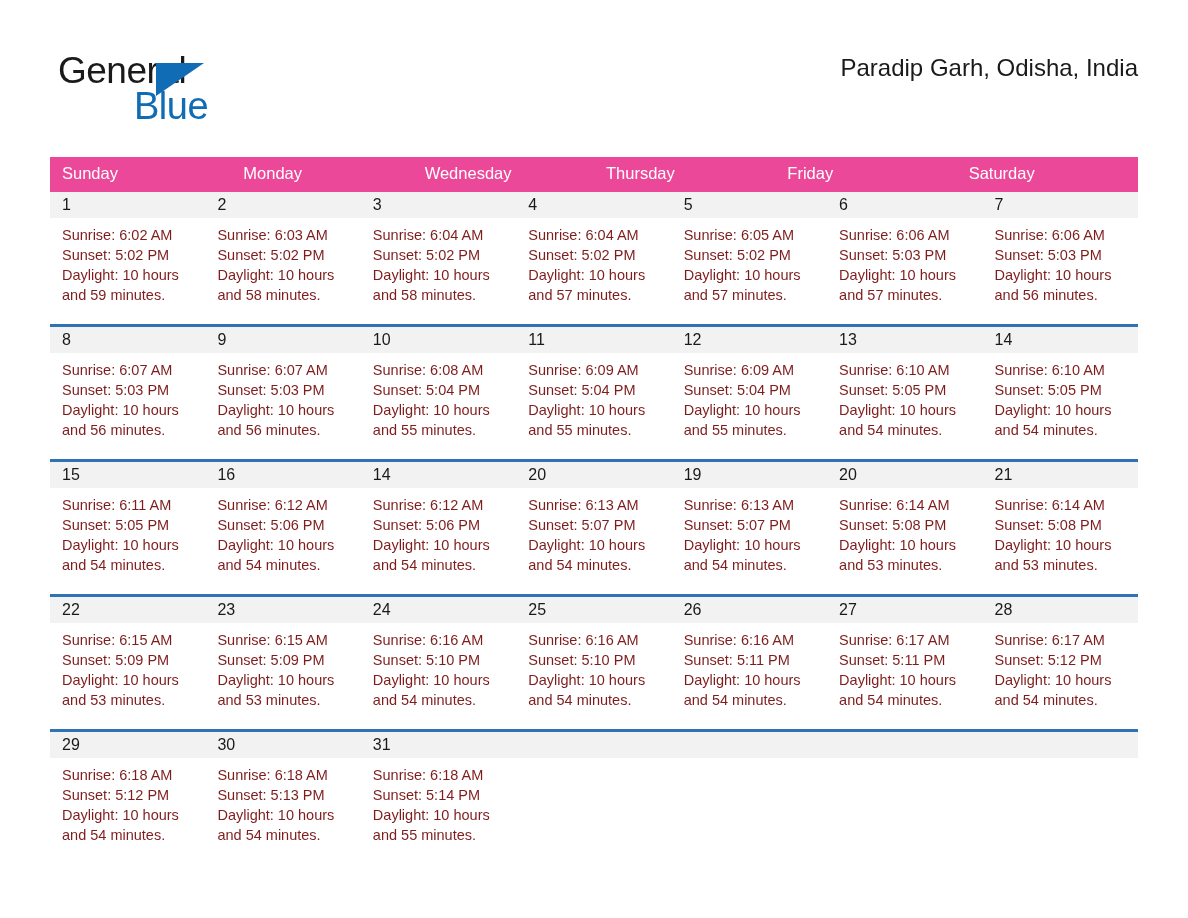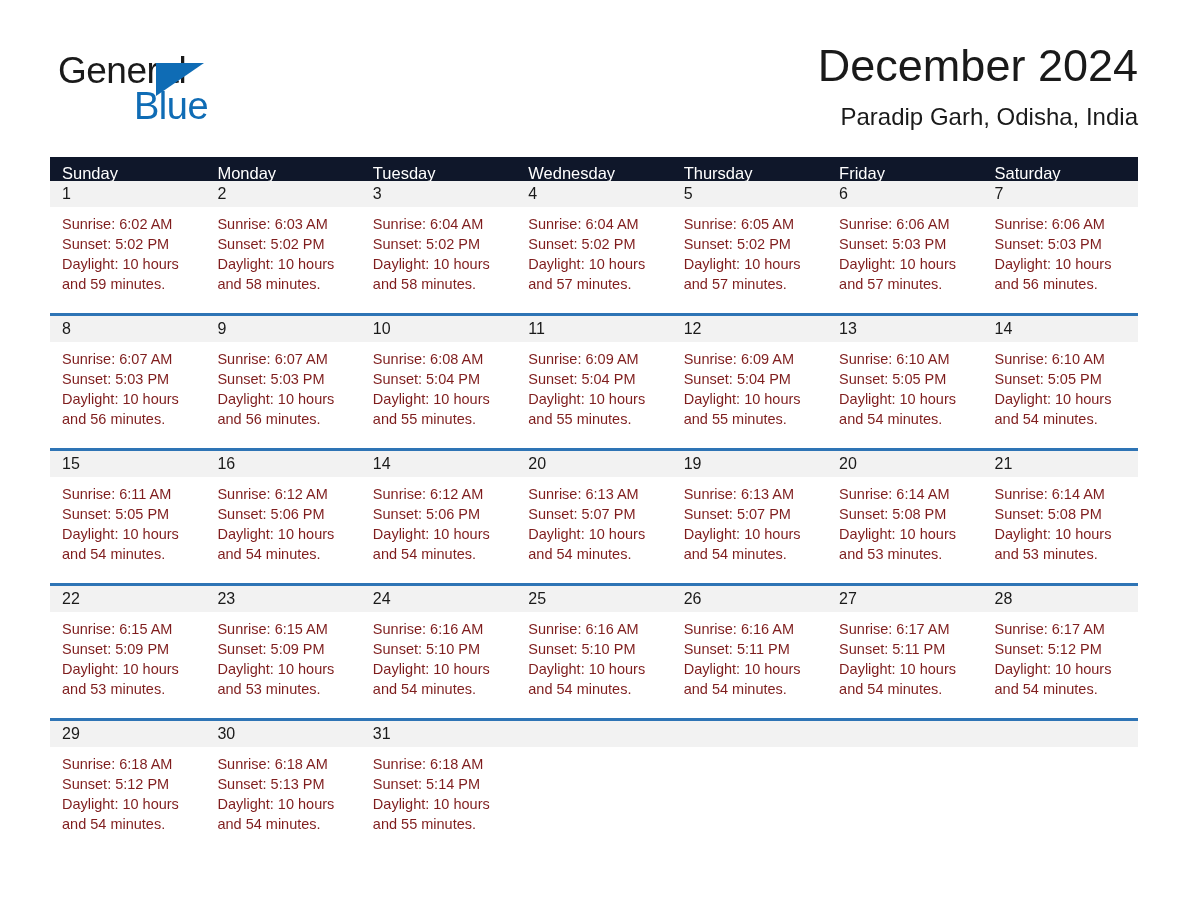--- a/index.html
+++ b/index.html
@@ -85,22 +85,22 @@
 
   
   .calendar {
     position: absolute;
     left: 50px;
     top: 157px;
     width: 1088px;
   }
   .weekday-row {
     display: flex;
-    background: #0f172a;
-    height: 24px;
+    background: #ec4899;
+    height: 35px;
   }
   .weekday {
     flex: 1 1 0;
     color: #ffffff;
     font-size: 16.5px;
     line-height: 33px;
     padding-left: 12px;
     box-sizing: border-box;
     overflow: hidden;
     white-space: nowrap;
@@ -150,32 +150,30 @@
 
   <div class="header">
 
     <div class="logo">
       <span class="logo-general">General</span>
       <span class="logo-tri"></span>
       <span class="logo-blue">Blue</span>
     </div>
 
     <div class="title-block">
-      <div class="month-title">December 2024</div>
       <div class="location">Paradip Garh, Odisha, India</div>
     </div>
 
   </div>
 
   <div class="calendar">
 
     <div class="weekday-row">
       <div class="weekday">Sunday</div>
       <div class="weekday">Monday</div>
-      <div class="weekday">Tuesday</div>
       <div class="weekday">Wednesday</div>
       <div class="weekday">Thursday</div>
       <div class="weekday">Friday</div>
       <div class="weekday">Saturday</div>
     </div>
 
     <div class="week first">
       <div class="cell">
         <div class="cell-daynum">1</div>
         <div class="cell-body">

